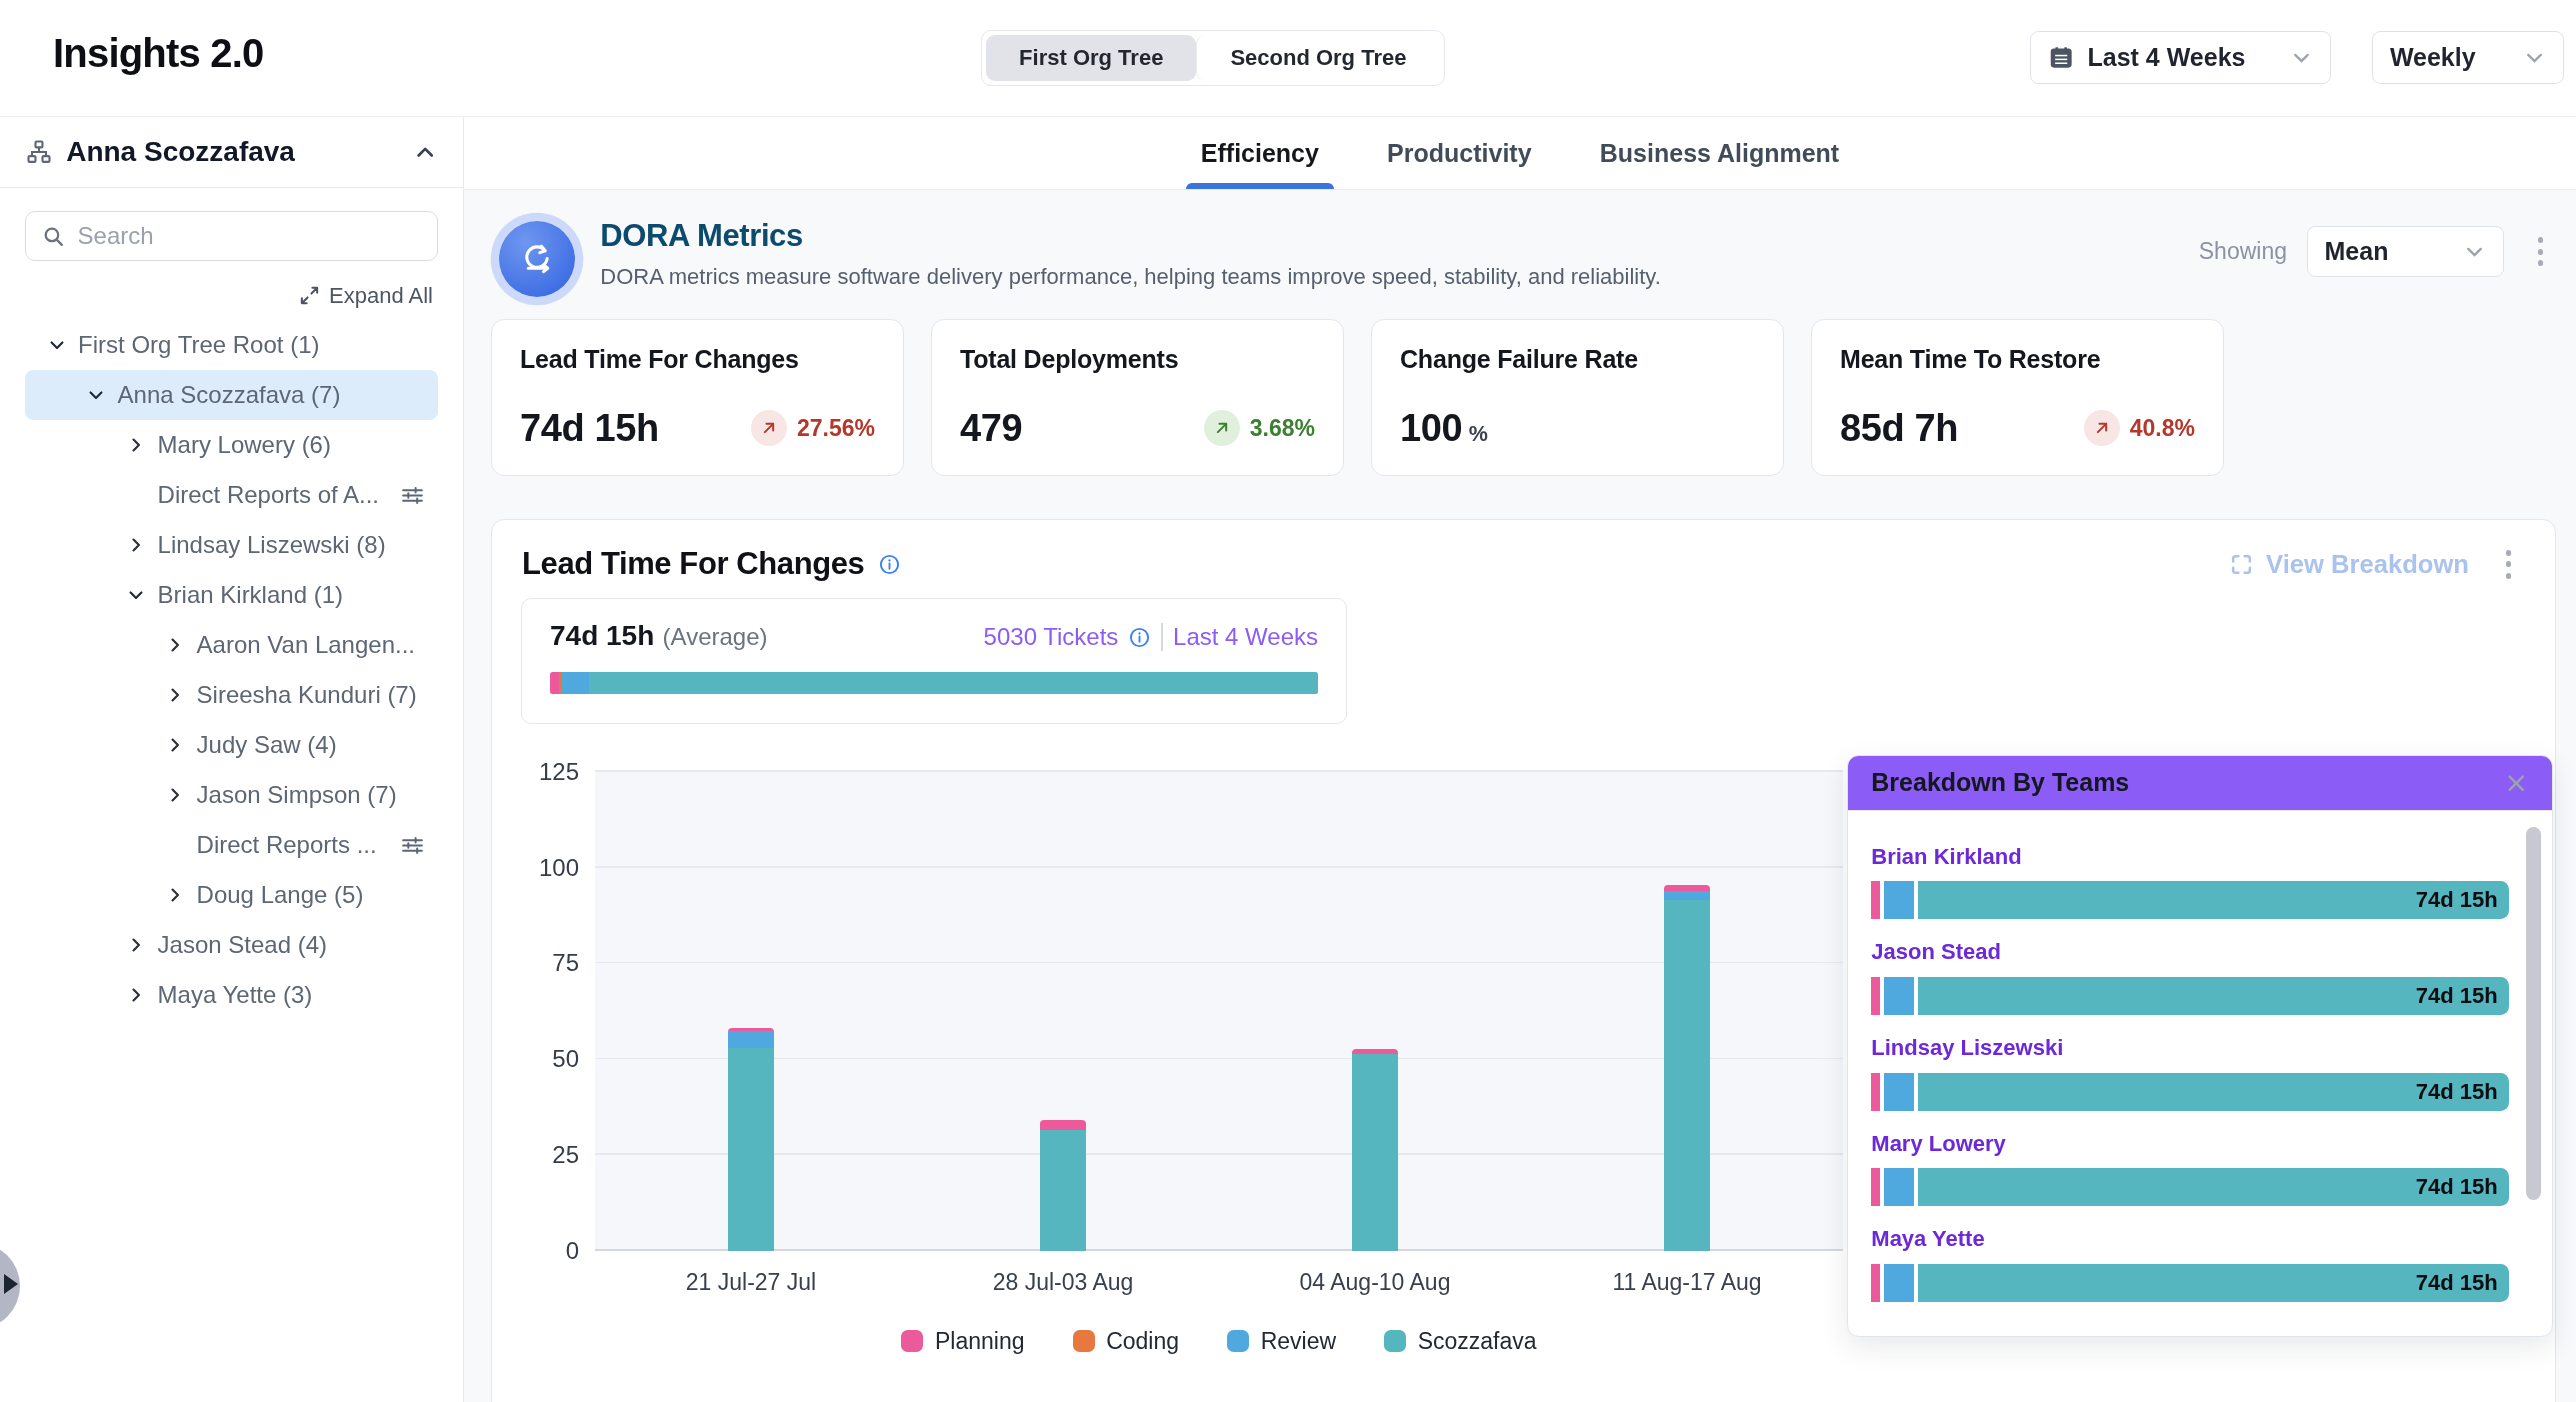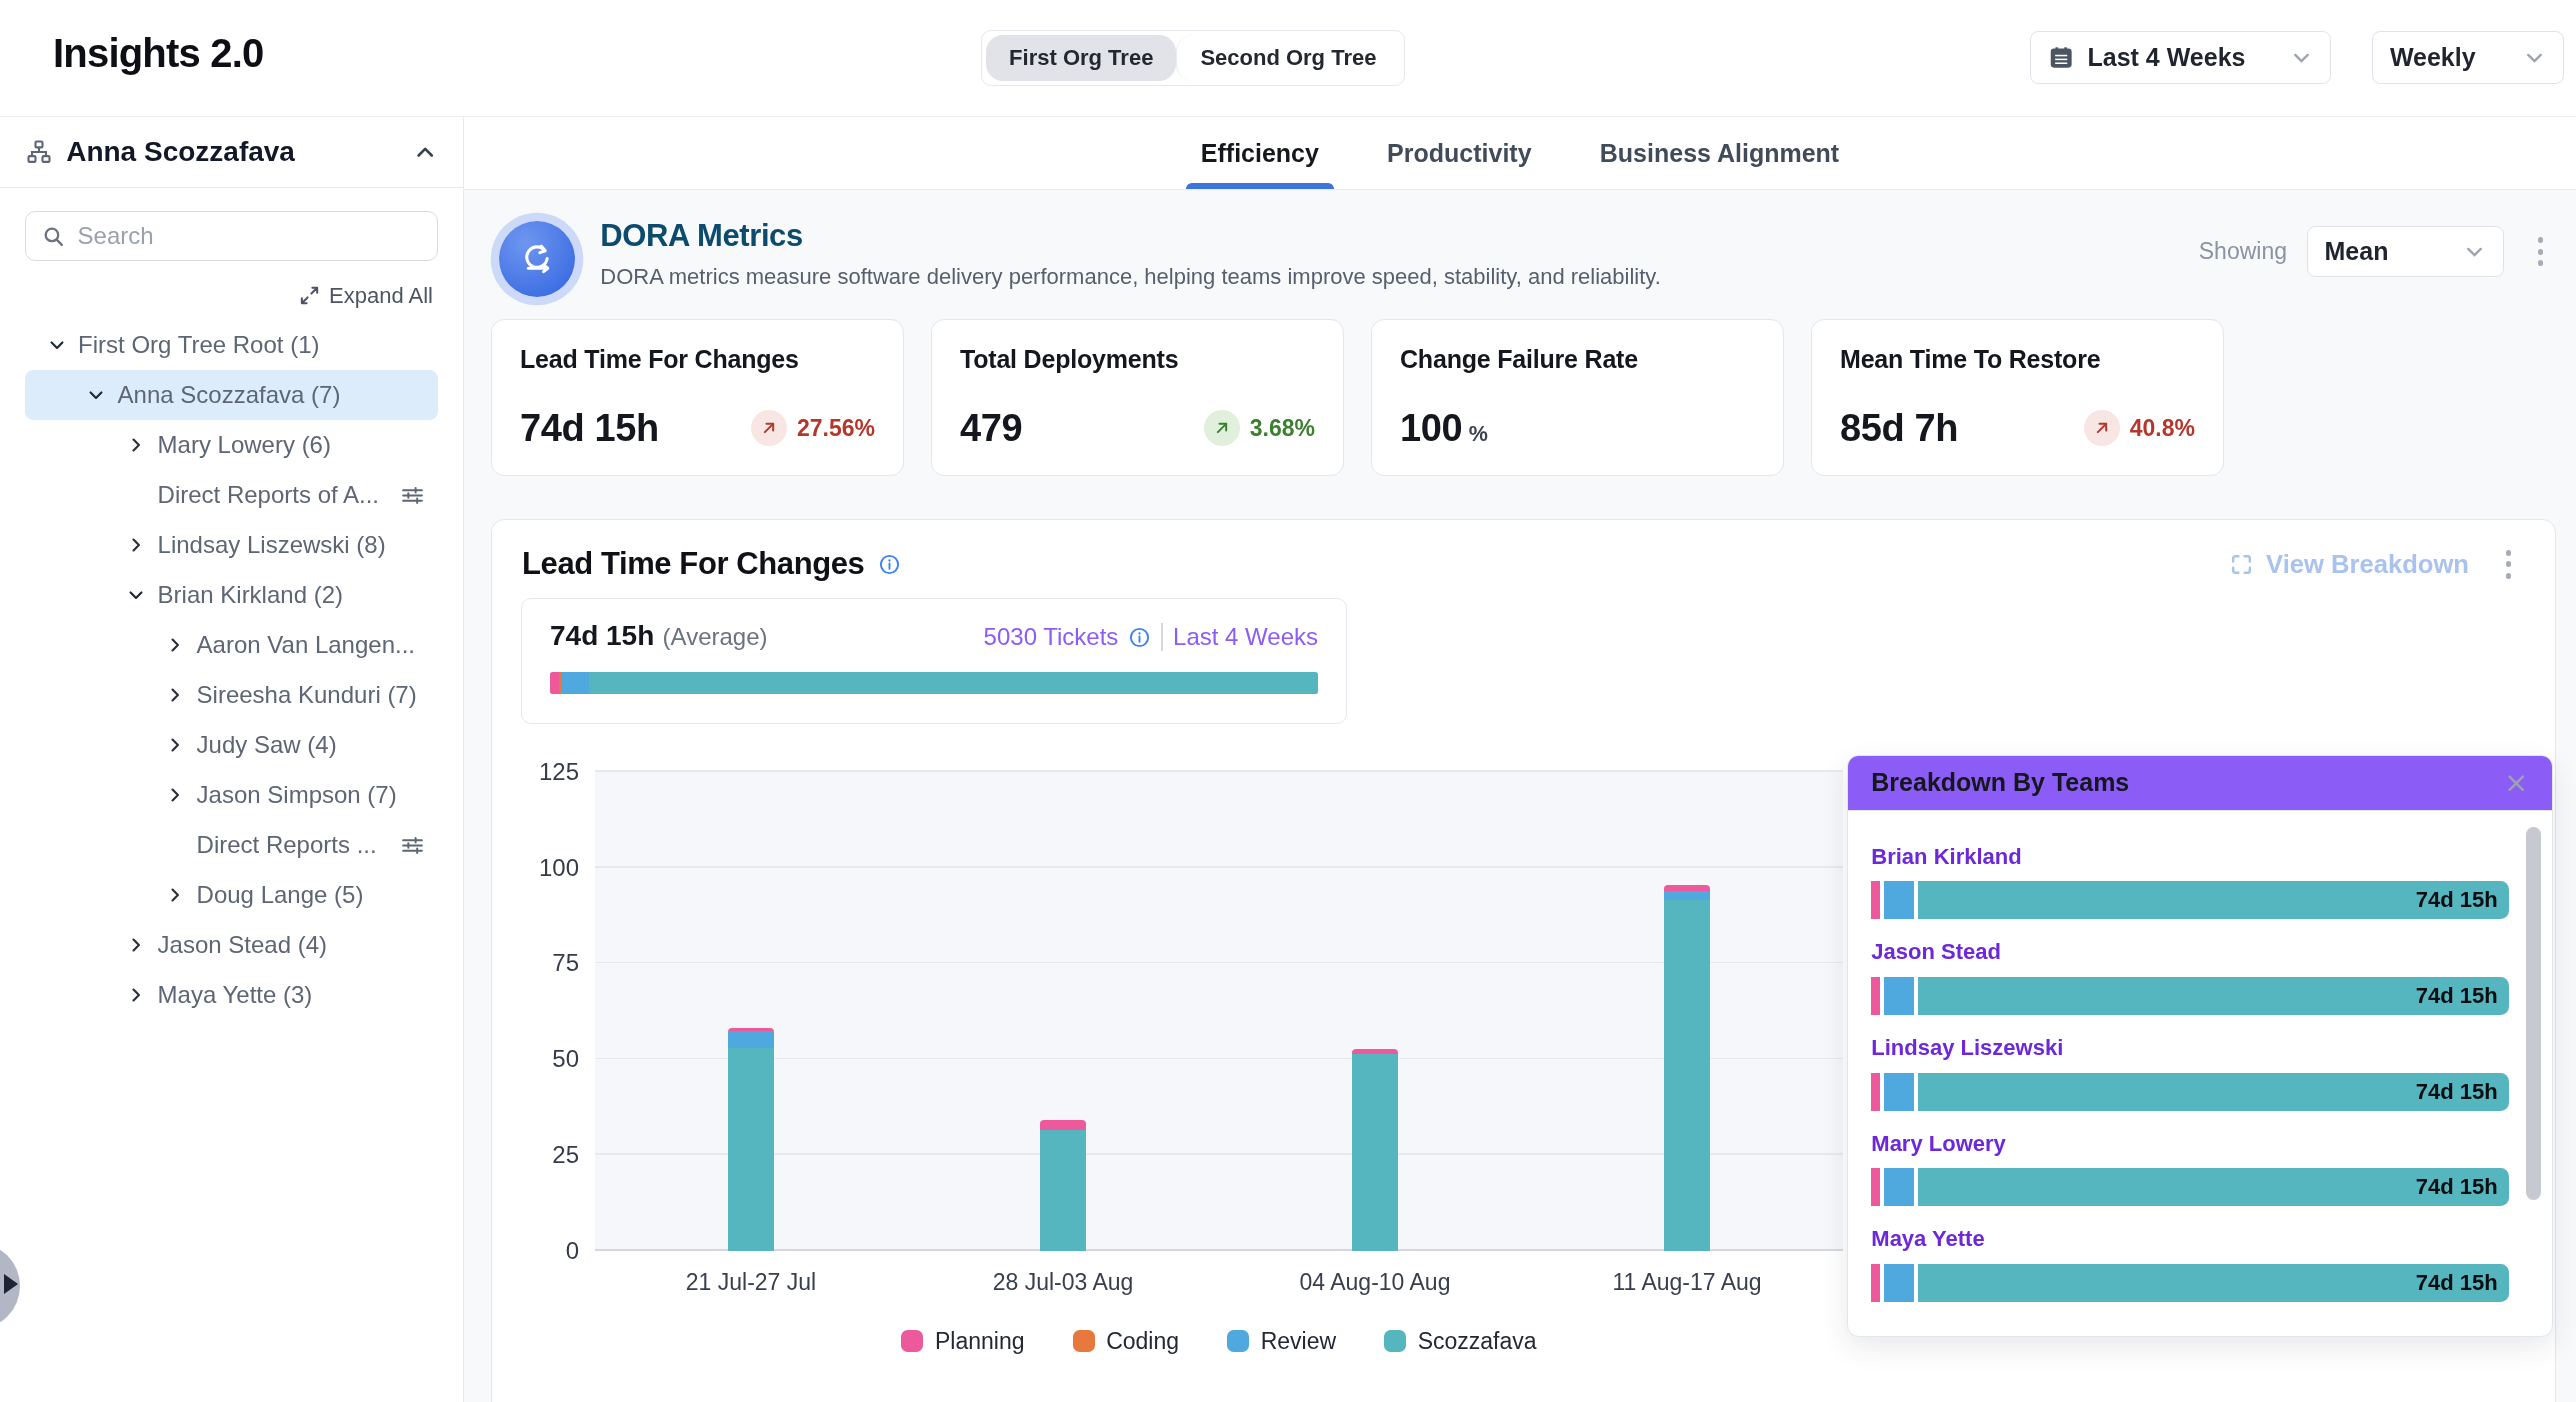--- a/index.html
+++ b/index.html
@@ -7,22 +7,22 @@
   body { font-family:"Liberation Sans","DejaVu Sans",sans-serif; background:#ffffff; color:#14171d; }
 
   .app { position:relative; width:2576px; height:1403px; background:#fff; overflow:hidden; }
 
   
   .topbar { position:absolute; top:0; left:0; right:0; height:117px; background:#fff;
             border-bottom:1.7px solid #eceef2; display:flex; align-items:center; }
   .app-title { position:absolute; left:53px; top:31px; font-size:40px; font-weight:800; letter-spacing:-0.8px; color:#0d0f14; }
   .org-toggle { position:absolute; left:981px; top:30px; height:56px; display:flex; align-items:stretch;
                 border:1.7px solid #e6e8ee; border-radius:10px; background:#fff; padding:4.1px; }
-  .org-toggle .seg { display:flex; align-items:center; padding:0 23px; font-size:22px; font-weight:600;
-                     color:#23272f; border-radius:17px; cursor:default; white-space:nowrap; }
+  .org-toggle .seg { display:flex; align-items:center; padding:0 33px; font-size:22px; font-weight:600;
+                     color:#23272f; border-radius:9px; cursor:default; white-space:nowrap; }
   .org-toggle .seg.selected { background:#e2e3e9; }
   .org-toggle .seg + .seg { border-left:1.7px solid #e9ebef; }
   .topbar-right { position:absolute; right:11.6px; top:31px; display:flex; gap:41px; align-items:center; }
   .select { background:#fff; border:1.7px solid #dfe2e9; border-radius:8.3px; display:flex; align-items:center;
             padding:0 16.5px; gap:13.2px; font-size:25px; color:#1f242e; font-weight:600; height:53px; }
   .select .chev { margin-left:auto; }
   .date-select { width:301px; }
   .weekly-select { width:192px; }
 
   
@@ -264,21 +264,21 @@
                 </svg>
               </span>
               <span>Lindsay Liszewski (8)</span>
             </div>
             <div class="tree-row" style="padding-left: 101px;">
               <span class="chev-box">
                 <svg width="20" height="20" viewBox="0 0 24 24" fill="none" stroke="#1f2937" stroke-width="2.6" stroke-linecap="round" stroke-linejoin="round">
                   <polyline points="5.5,9 12,15.5 18.5,9"></polyline>
                 </svg>
               </span>
-              <span>Brian Kirkland (2)</span>
+              <span>Brian Kirkland (1)</span>
             </div>
             <div class="tree-row" style="padding-left: 140px;">
               <span class="chev-box">
                 <svg width="20" height="20" viewBox="0 0 24 24" fill="none" stroke="#2a303b" stroke-width="2.6" stroke-linecap="round" stroke-linejoin="round">
                   <polyline points="9,5.5 15.5,12 9,18.5"></polyline>
                 </svg>
               </span>
               <span>Aaron Van Langen...</span>
             </div>
             <div class="tree-row" style="padding-left: 140px;">

